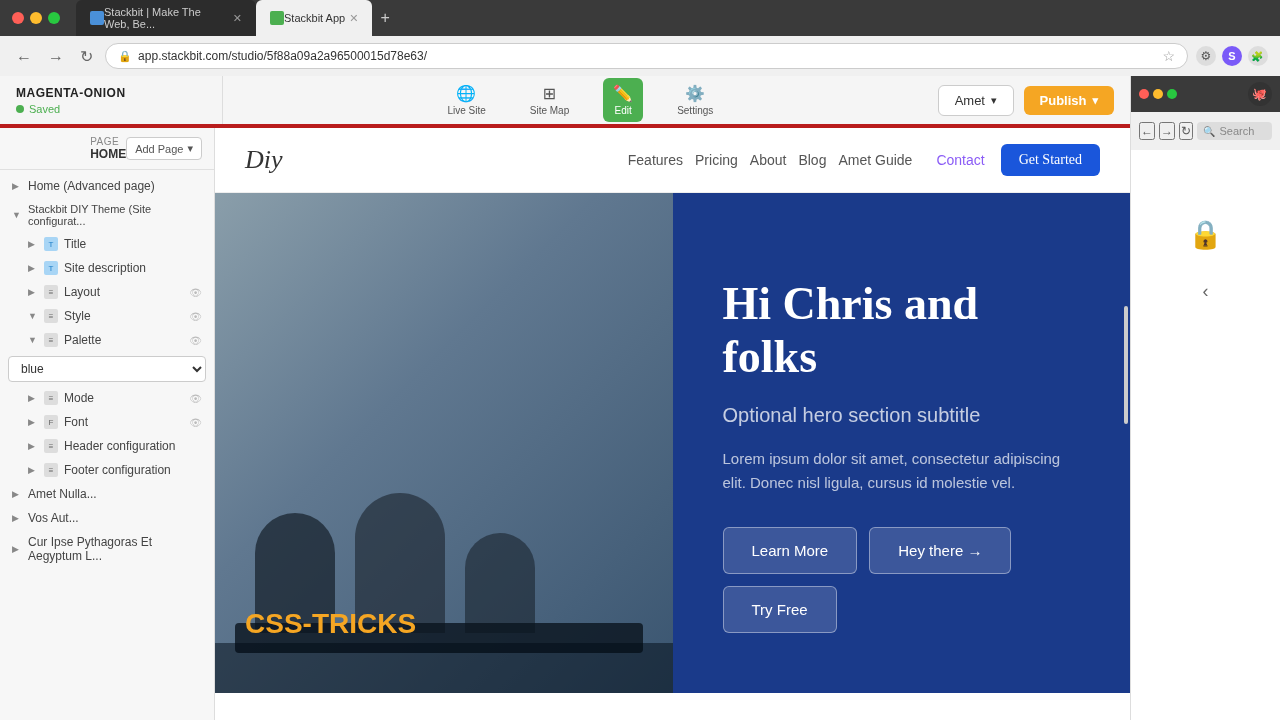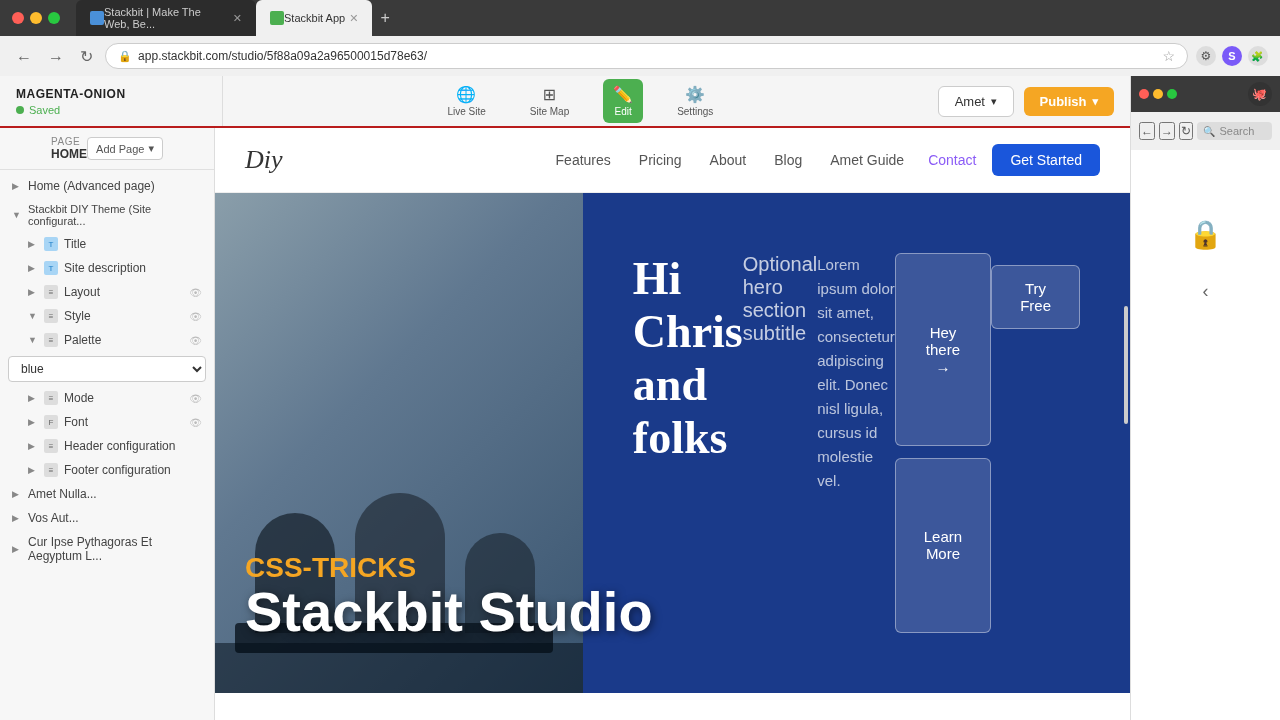--- a/index.html
+++ b/index.html
@@ -24,37 +24,37 @@
     .nav-btn { background: none; border: none; color: #666; font-size: 16px; cursor: pointer; padding: 2px 4px; }
     .nav-btn:disabled { color: #bbb; }
     .address-bar { flex: 1; display: flex; align-items: center; background: white; border: 1px solid #ccc; border-radius: 20px; padding: 4px 12px; font-size: 12px; color: #333; gap: 6px; }
     .address-bar-lock { color: #555; font-size: 11px; }
     .address-text { flex: 1; }
     .toolbar-icons { display: flex; gap: 6px; }
     .toolbar-icon { width: 20px; height: 20px; background: #ddd; border-radius: 50%; display: flex; align-items: center; justify-content: center; font-size: 10px; color: #555; }
 
     
     .stackbit-app { display: flex; flex-direction: column; flex: 1; overflow: hidden; }
-    .stackbit-topbar { display: flex; background: #f5f5f5; border-bottom: 2px solid #b91c1c; padding: 0 8px; height: 52px; flex-shrink: 0; }
+    .stackbit-topbar { display: flex; background: #f5f5f5; border-bottom: 4px solid #b91c1c; padding: 0 8px; height: 52px; flex-shrink: 0; }
     .stackbit-topbar-left { display: flex; align-items: center; gap: 8px; width: 215px; padding: 0 8px; border-right: 1px solid #ddd; height: 100%; }
 
     .topbar-icon-btn { display: flex; flex-direction: column; align-items: center; gap: 2px; padding: 6px 10px; background: none; border: none; cursor: pointer; color: #555; font-size: 10px; border-radius: 6px; }
     .topbar-icon-btn .icon-shape { font-size: 16px; }
 
     .share-btn { background: white; border: 1px solid #ccc; border-radius: 6px; padding: 7px 16px; font-size: 13px; color: #333; cursor: pointer; display: flex; align-items: center; gap: 6px; }
     .publish-btn { background: #f5a623; border: none; border-radius: 6px; padding: 7px 16px; font-size: 13px; font-weight: 600; color: white; cursor: pointer; display: flex; align-items: center; gap: 6px; }
 
     .stackbit-main { display: flex; flex: 1; overflow: hidden; }
 
     
     .sidebar { width: 215px; background: #f7f7f7; border-right: 1px solid #ddd; flex-shrink: 0; overflow-y: auto; font-size: 12px; }
     .sidebar-saved { display: flex; align-items: center; gap: 5px; color: #4caf50; font-size: 11px; margin-top: 3px; }
     .sidebar-saved-icon { width: 8px; height: 8px; background: #4caf50; border-radius: 50%; }
 
-    .page-selector { display: flex; align-items: center; justify-content: center; padding: 8px 12px; border-bottom: 1px solid #e0e0e0; }
+    .page-selector { display: flex; align-items: center; justify-content: flex-end; padding: 8px 12px; border-bottom: 1px solid #e0e0e0; }
     .page-label { font-size: 10px; color: #888; text-transform: uppercase; letter-spacing: 0.5px; display: block; }
     .page-name { font-size: 12px; font-weight: 600; color: #333; }
     .add-page-btn { background: white; border: 1px solid #ccc; border-radius: 4px; padding: 4px 8px; font-size: 11px; color: #555; cursor: pointer; display: flex; align-items: center; gap: 4px; }
 
     .sidebar-tree { padding: 4px 0; }
     .tree-item { display: flex; align-items: center; gap: 6px; padding: 5px 12px; cursor: pointer; color: #444; }
     .tree-chevron { font-size: 9px; color: #888; width: 10px; }
     .tree-icon { width: 14px; height: 14px; background: #a8d5f5; border-radius: 2px; flex-shrink: 0; font-size: 9px; display: flex; align-items: center; justify-content: center; color: #1a7cc7; }
     .tree-icon.group { background: #ddd; color: #666; }
     .tree-label { flex: 1; font-size: 12px; }
@@ -67,34 +67,34 @@
 
     
     .preview-area { flex: 1; overflow: hidden; position: relative; background: #e8e8e8; }
 
     
     .website-preview { width: 100%; height: 100%; overflow: hidden; background: white; }
 
     
     .site-nav { display: flex; align-items: center; background: white; padding: 0 30px; height: 65px; border-bottom: 1px solid #eee; box-shadow: 0 1px 3px rgba(0,0,0,0.08); }
     .site-logo { font-family: Georgia, serif; font-size: 26px; color: #333; font-style: italic; margin-right: auto; }
-    .site-nav-links { display: flex; gap: 28px; align-items: center; }
+    .site-nav-links { display: flex; gap: 12px; align-items: center; }
     .site-nav-link { font-size: 14px; color: #555; text-decoration: none; }
     .site-nav-actions { display: flex; gap: 16px; align-items: center; margin-left: 24px; }
     .site-contact-link { font-size: 14px; color: #8b5cf6; }
-    .site-get-started { background: #1a56db; color: white; padding: 8px 18px; border-radius: 6px; font-size: 14px; font-weight: 500; }
+    .site-get-started { background: #1a56db; color: white; padding: 8px 18px; border-radius: 6px; font-size: 14px; font-weight: 500; font-family: Liberation Serif, serif; }
 
     
     .hero-section { background: #1a3a8a; display: flex; min-height: 500px; position: relative; }
     .hero-image-placeholder { width: 50%; background: #2a4a7f; display: flex; align-items: center; justify-content: center; overflow: hidden; position: relative; }
 
     
     .hero-photo-bg { width: 100%; height: 500px; background: linear-gradient(to bottom right, #8a9ab0, #5a7090, #3a5575); position: relative; overflow: hidden; }
 
-    .hero-content { flex: 1; padding: 60px 50px; display: flex; flex-direction: row; justify-content: center; }
+    .hero-content { flex: 1; padding: 60px 50px; display: flex; flex-direction: column; justify-content: flex-end; }
     .hero-title { font-size: 46px; font-weight: 700; color: white; line-height: 1.15; margin-bottom: 20px; font-family: Georgia, serif; }
     .hero-subtitle { font-size: 20px; color: rgba(255,255,255,0.75); margin-bottom: 20px; }
     .hero-desc { font-size: 15px; color: rgba(255,255,255,0.7); line-height: 1.6; margin-bottom: 32px; }
     .hero-buttons { display: flex; gap: 12px; flex-wrap: wrap; }
     .hero-btn { padding: 14px 28px; border-radius: 6px; font-size: 15px; font-weight: 500; cursor: pointer; border: none; }
     .hero-btn-outline { background: rgba(255,255,255,0.15); color: white; border: 1px solid rgba(255,255,255,0.4); }
     .hero-btn-ghost { background: rgba(255,255,255,0.15); color: white; border: 1px solid rgba(255,255,255,0.4); }
 
     
     .css-tricks-overlay { position: absolute; bottom: 80px; left: 30px; z-index: 20; pointer-events: none; }
@@ -348,33 +348,32 @@
                   <div style="position:absolute; bottom:40px; left:20px; right:30px; height:30px; background:rgba(10,20,30,0.8); border-radius:4px;"></div>
                   <div style="position:absolute; bottom:0; left:0; right:0; height:50px; background:rgba(0,10,20,0.5);"></div>
                 </div>
               </div>
 
               <div class="hero-content">
                 <h1 class="hero-title">Hi Chris and folks</h1>
                 <p class="hero-subtitle">Optional hero section subtitle</p>
                 <p class="hero-desc">Lorem ipsum dolor sit amet, consectetur adipiscing elit. Donec nisl ligula, cursus id molestie vel.</p>
                 <div class="hero-buttons">
+                  <button class="hero-btn hero-btn-outline">Learn More</button>
                   <button class="hero-btn hero-btn-ghost">Hey there →</button>
-                  <button class="hero-btn hero-btn-outline">Learn More</button>
                 </div>
                 <div style="margin-top:12px;">
                   <button class="hero-btn hero-btn-outline">Try Free</button>
                 </div>
               </div>
             </div>
           </div>
 
           <div class="css-tricks-overlay">
             <div class="css-tricks-text">CSS-TRICKS</div>
-            <div class="stackbit-studio-text">Stackbit Studio</div>
           </div>
 
           <div class="scroll-indicator"></div>
         </div>
       </div>
     </div>
 
     <div class="github-panel">
       <div class="github-titlebar">
         <div class="github-dots">

